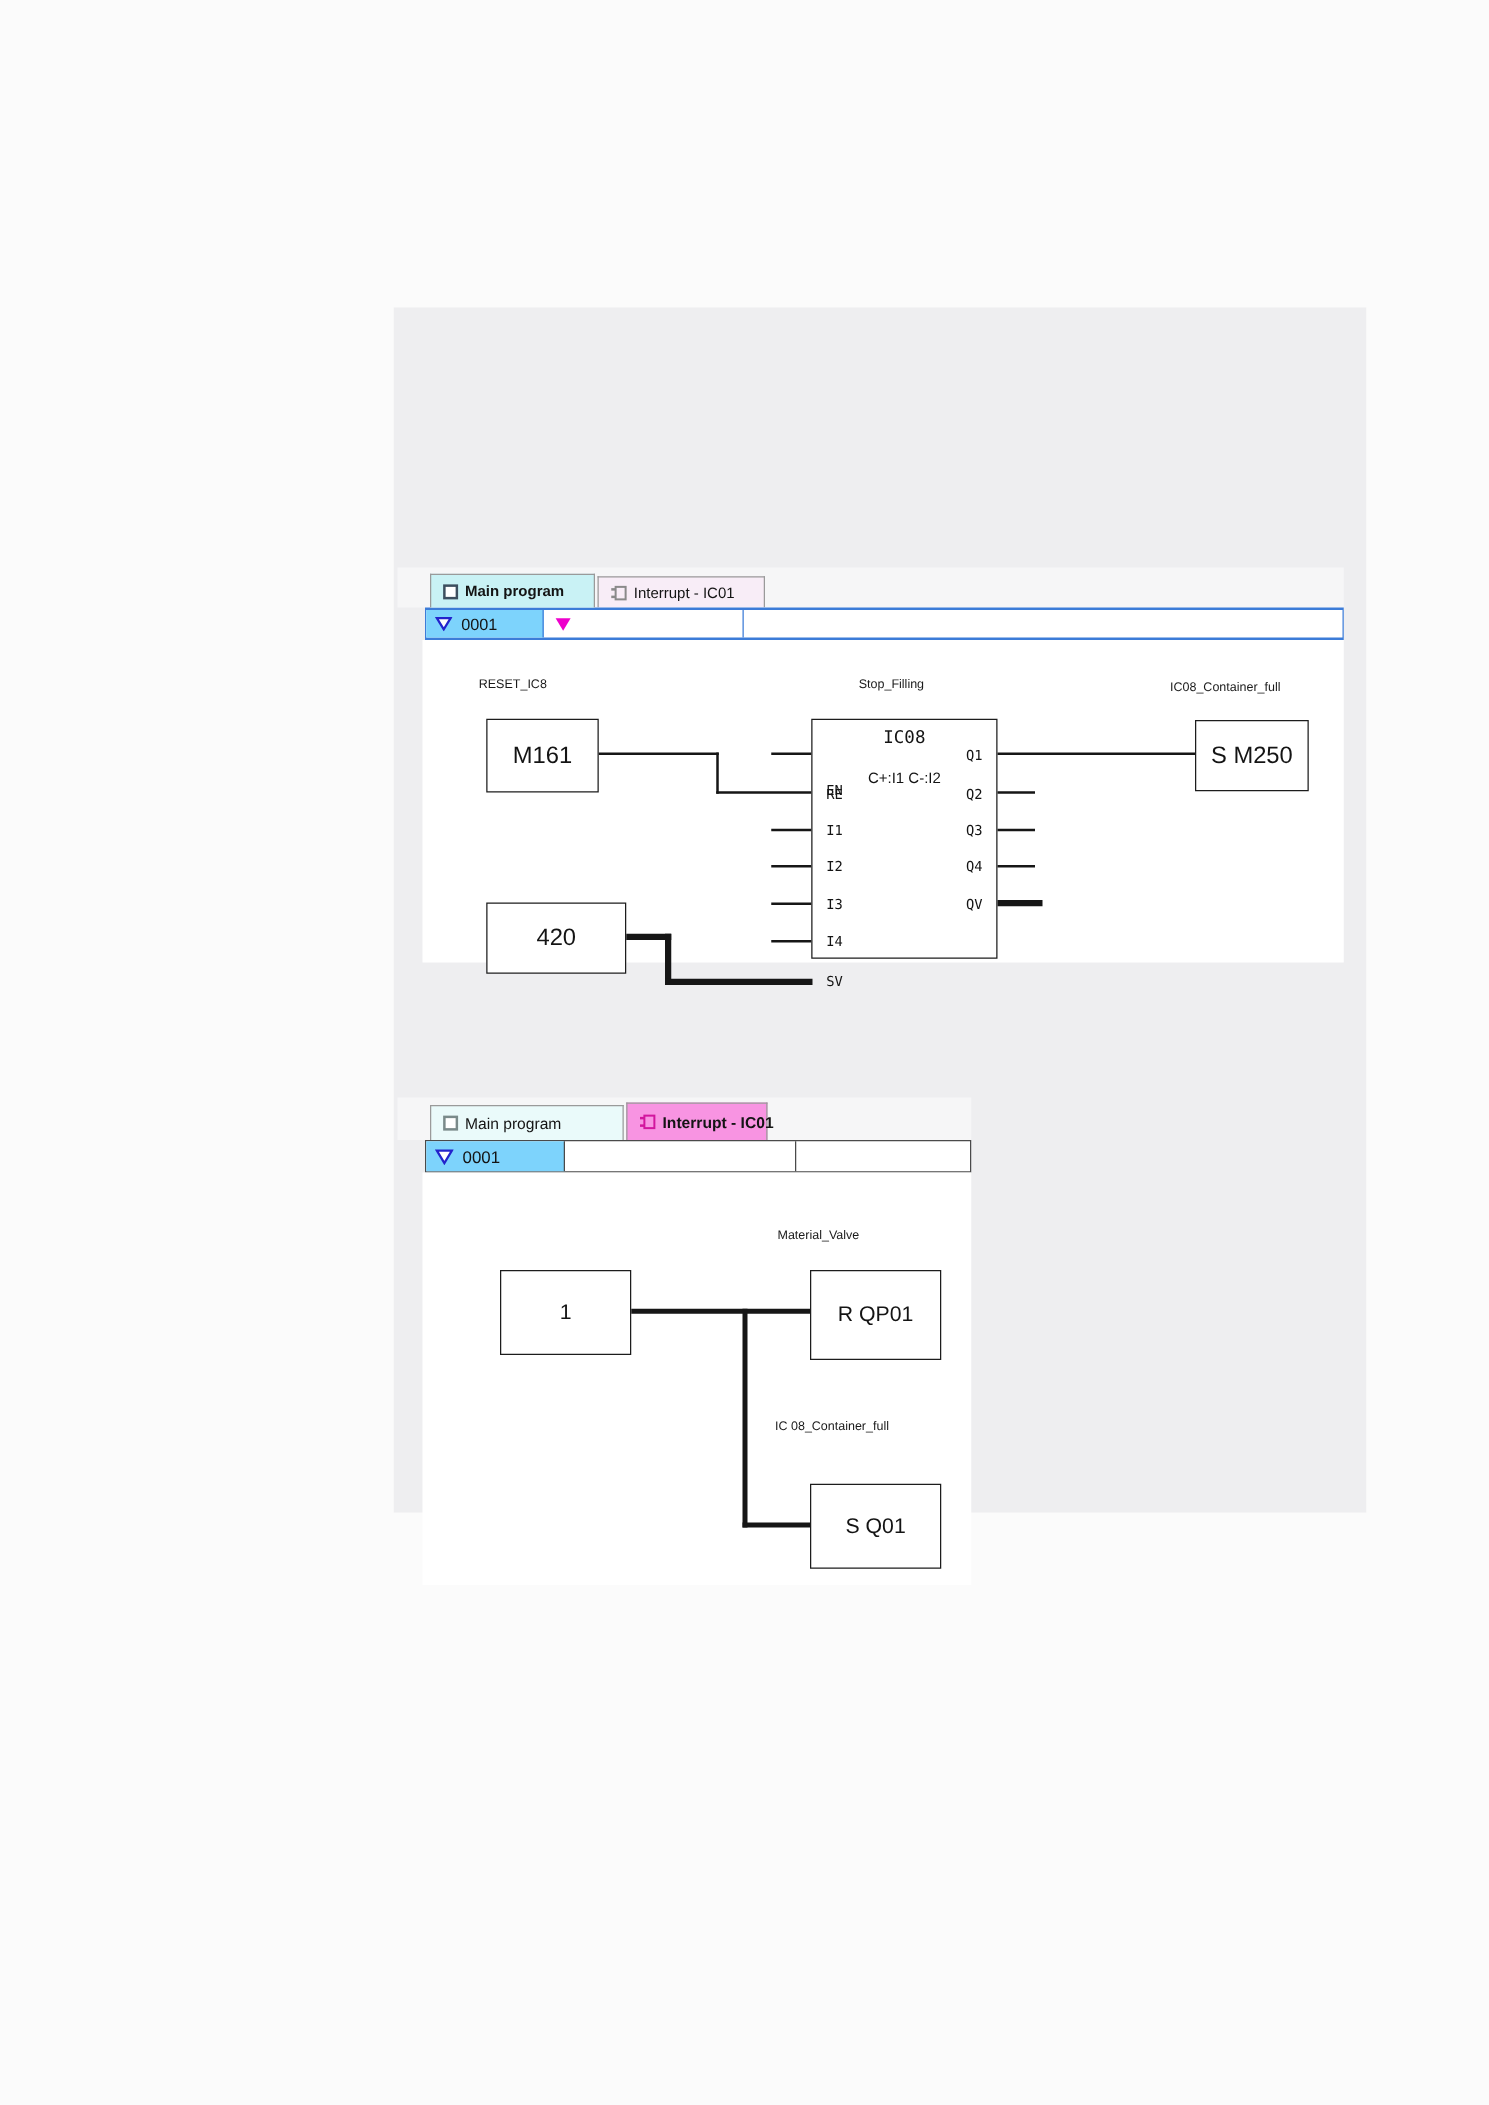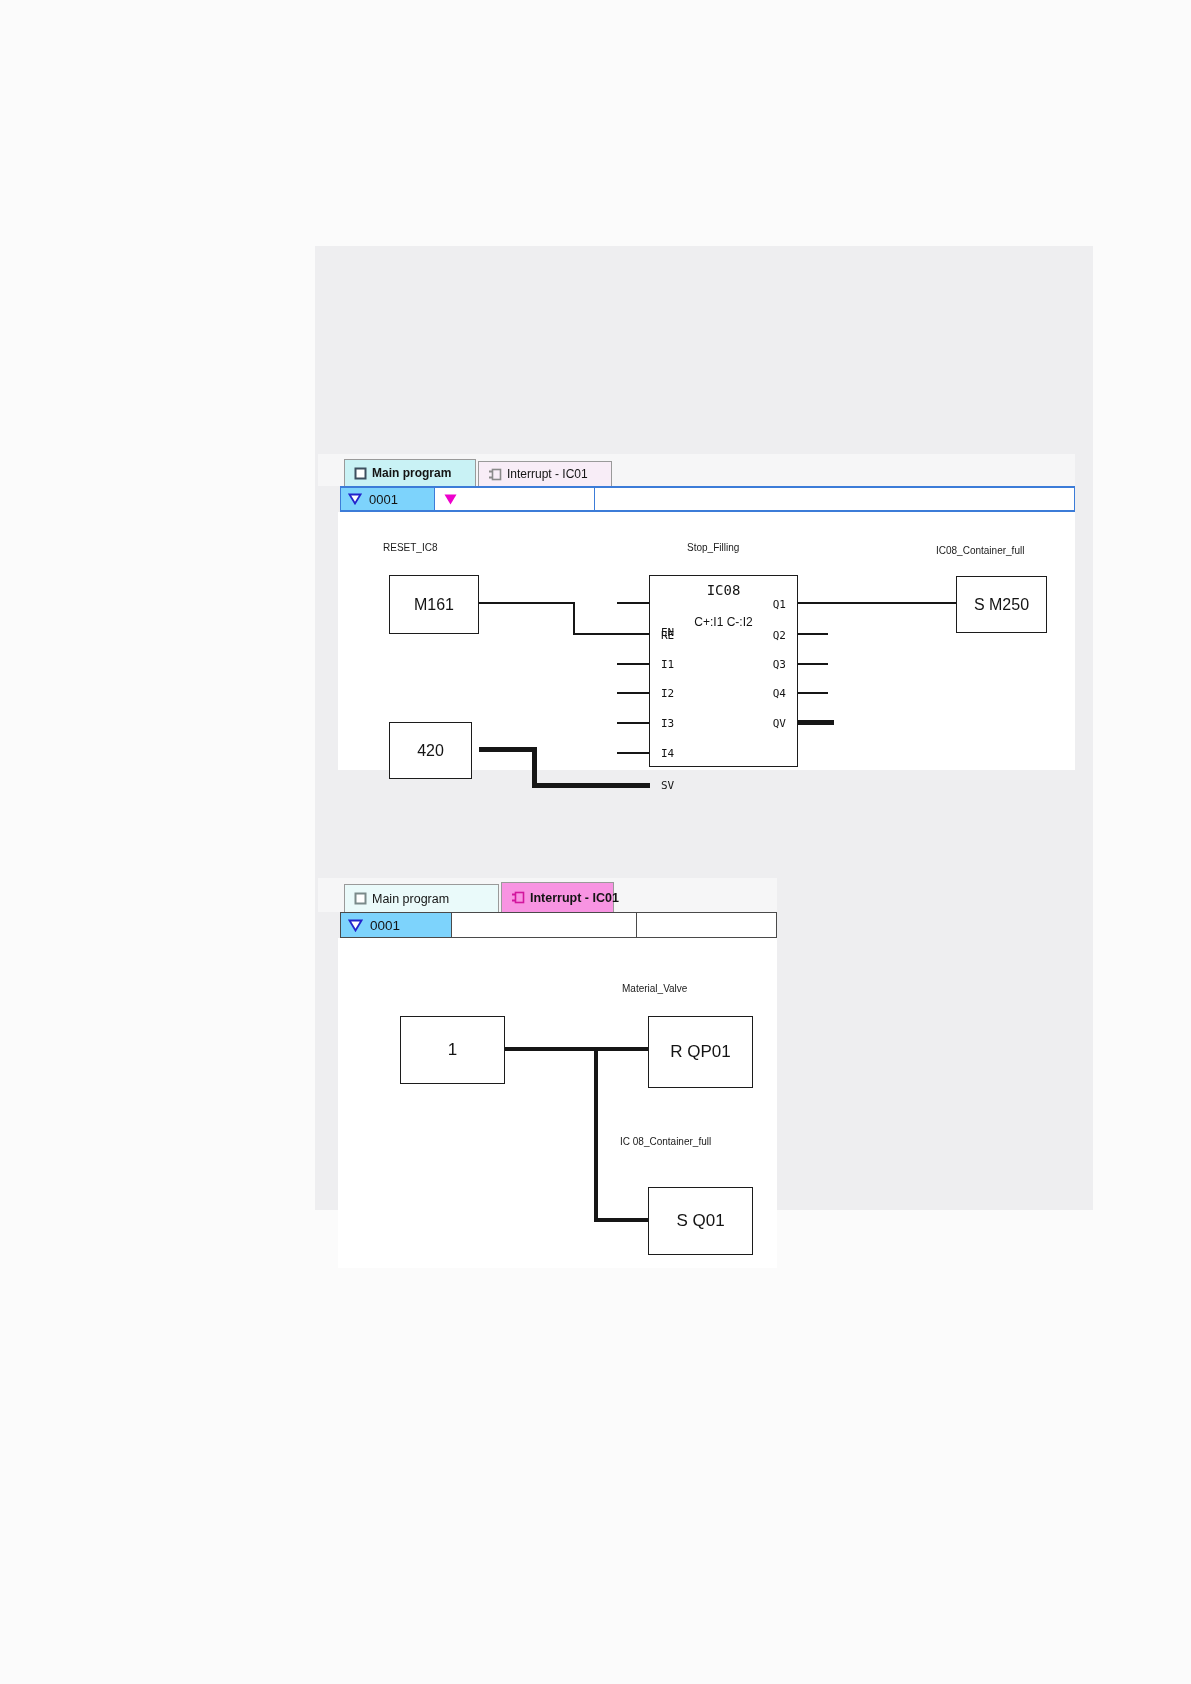--- a/index.html
+++ b/index.html
@@ -15,21 +15,21 @@
   .nethdr{position:absolute;background:#ffffff;box-sizing:border-box;}
   .nethdr.blue{border:1px solid #3c7cd8;border-top:2px solid #3c7cd8;border-bottom:2px solid #3c7cd8;}
   .nethdr.gray{border:1px solid #4a4a4a;}
   .hdrcell{position:absolute;left:0;top:0;height:100%;background:#7dd3fc;
            display:flex;align-items:center;gap:7px;padding-left:7px;box-sizing:border-box;
            font-size:13px;}
   .hdrdiv{position:absolute;top:0;width:1px;height:100%;}
   .canvas{position:absolute;background:#ffffff;}
   .wire{position:absolute;background:#161616;}
   .box{position:absolute;background:#ffffff;border:1.5px solid #1c1c1c;box-sizing:border-box;
-       display:flex;align-items:center;justify-content:center;font-size:16px;}
+       display:flex;align-items:center;justify-content:center;font-size:19px;}
   .box.big{font-size:17px;}
   .lbl{position:absolute;font-size:10px;white-space:nowrap;color:#1a1a1a;}
   .fb{position:absolute;background:#ffffff;border:1.5px solid #1c1c1c;box-sizing:border-box;}
   .fbname{position:absolute;left:0;right:0;top:6px;text-align:center;
           font-family:"DejaVu Sans Mono",monospace;font-size:14px;}
   .fbconf{position:absolute;left:0;right:0;top:39px;text-align:center;font-size:12px;}
   .pin{position:absolute;font-family:"DejaVu Sans Mono",monospace;font-size:11px;height:14px;line-height:14px;}
   .pin.in{left:11px;}
   .pin.out{right:11px;text-align:right;}
   svg{display:block;}
@@ -101,21 +101,21 @@
 
   <div class="wire" style="left:797px;top:602px;width:160px;height:2px;"></div>
   <div class="wire" style="left:797px;top:633px;width:31px;height:2px;"></div>
   <div class="wire" style="left:797px;top:663px;width:31px;height:2px;"></div>
   <div class="wire" style="left:797px;top:692px;width:31px;height:2px;"></div>
   <div class="wire" style="left:797px;top:720px;width:37px;height:5px;"></div>
 
   <div class="box" style="left:389px;top:575px;width:90px;height:59px;">
     <span>M161</span>
   </div>
-  <div class="box" style="left:389px;top:722px;width:83px;height:57px;">
+  <div class="box" style="left:389px;top:722px;width:112px;height:57px;">
     <span>420</span>
   </div>
 
   <div class="fb" style="left:649px;top:575px;width:149px;height:192px;">
     <div class="fbname">IC08</div>
     <div class="fbconf">C+:I1 C-:I2</div>
     <div class="pin in" style="top:22px;margin-top:28px;">EN</div>
     <div class="pin in" style="top:53px;">RE</div>
     <div class="pin in" style="top:82px;">I1</div>
     <div class="pin in" style="top:111px;">I2</div>

